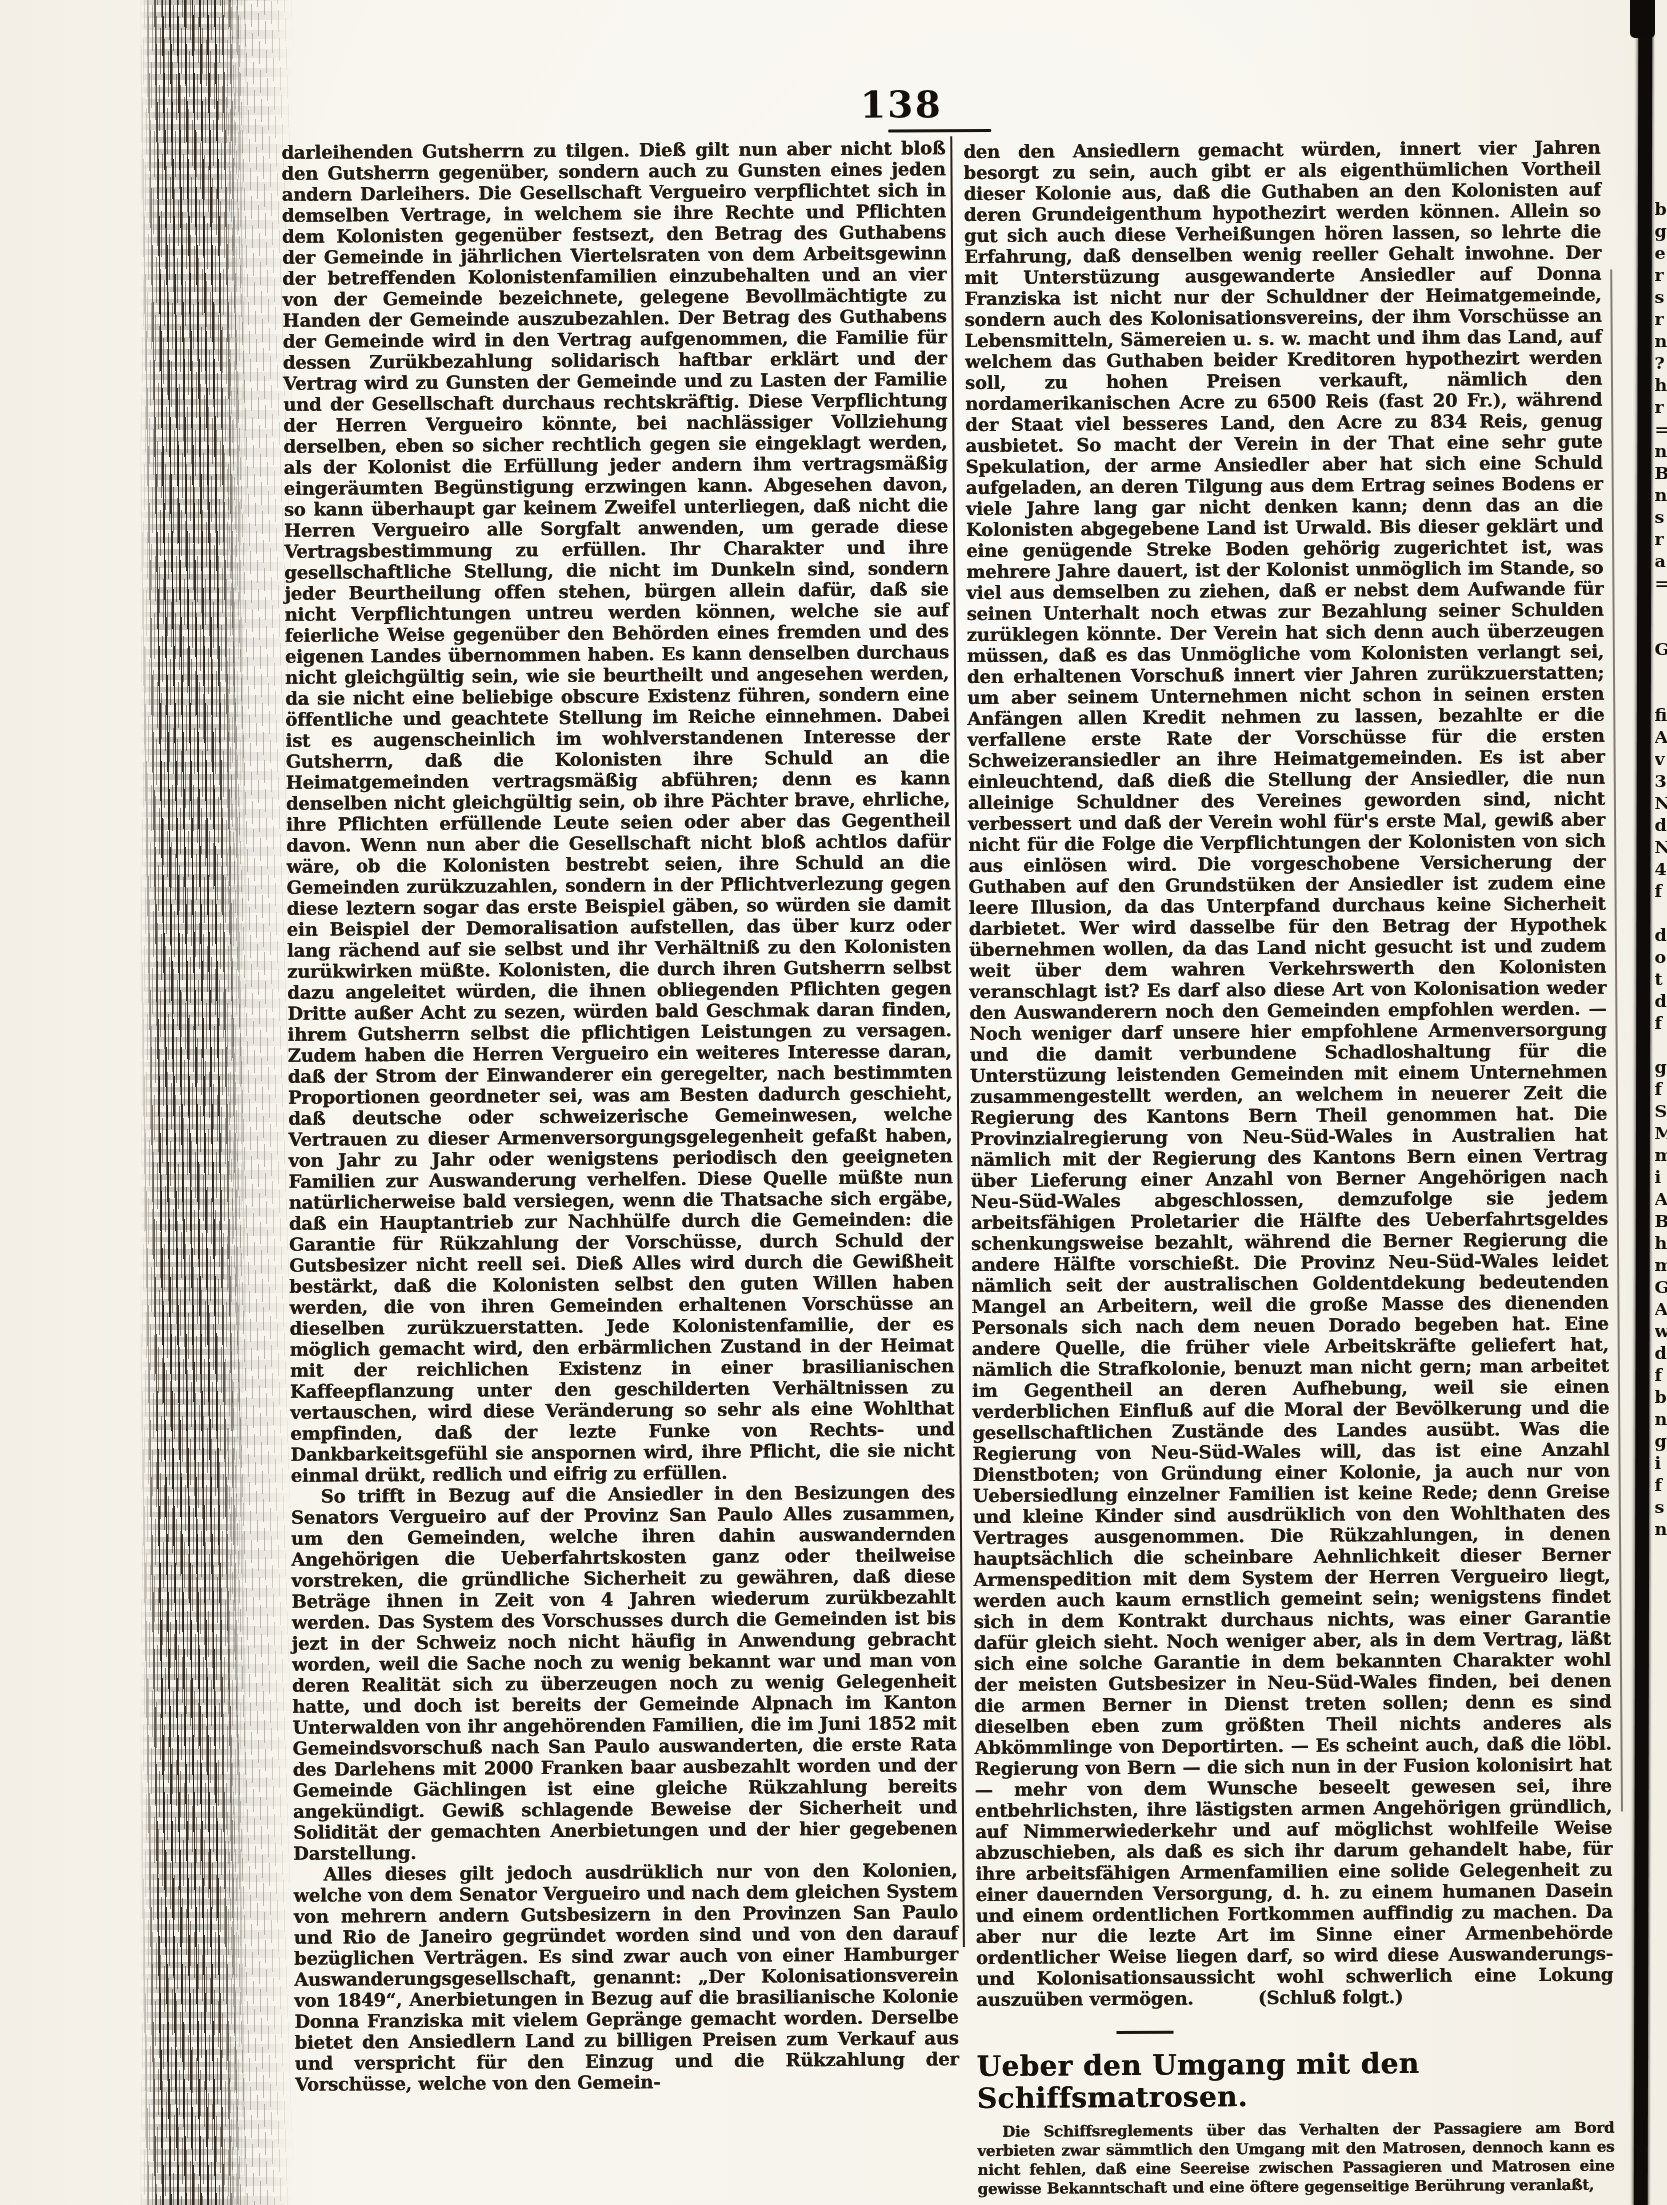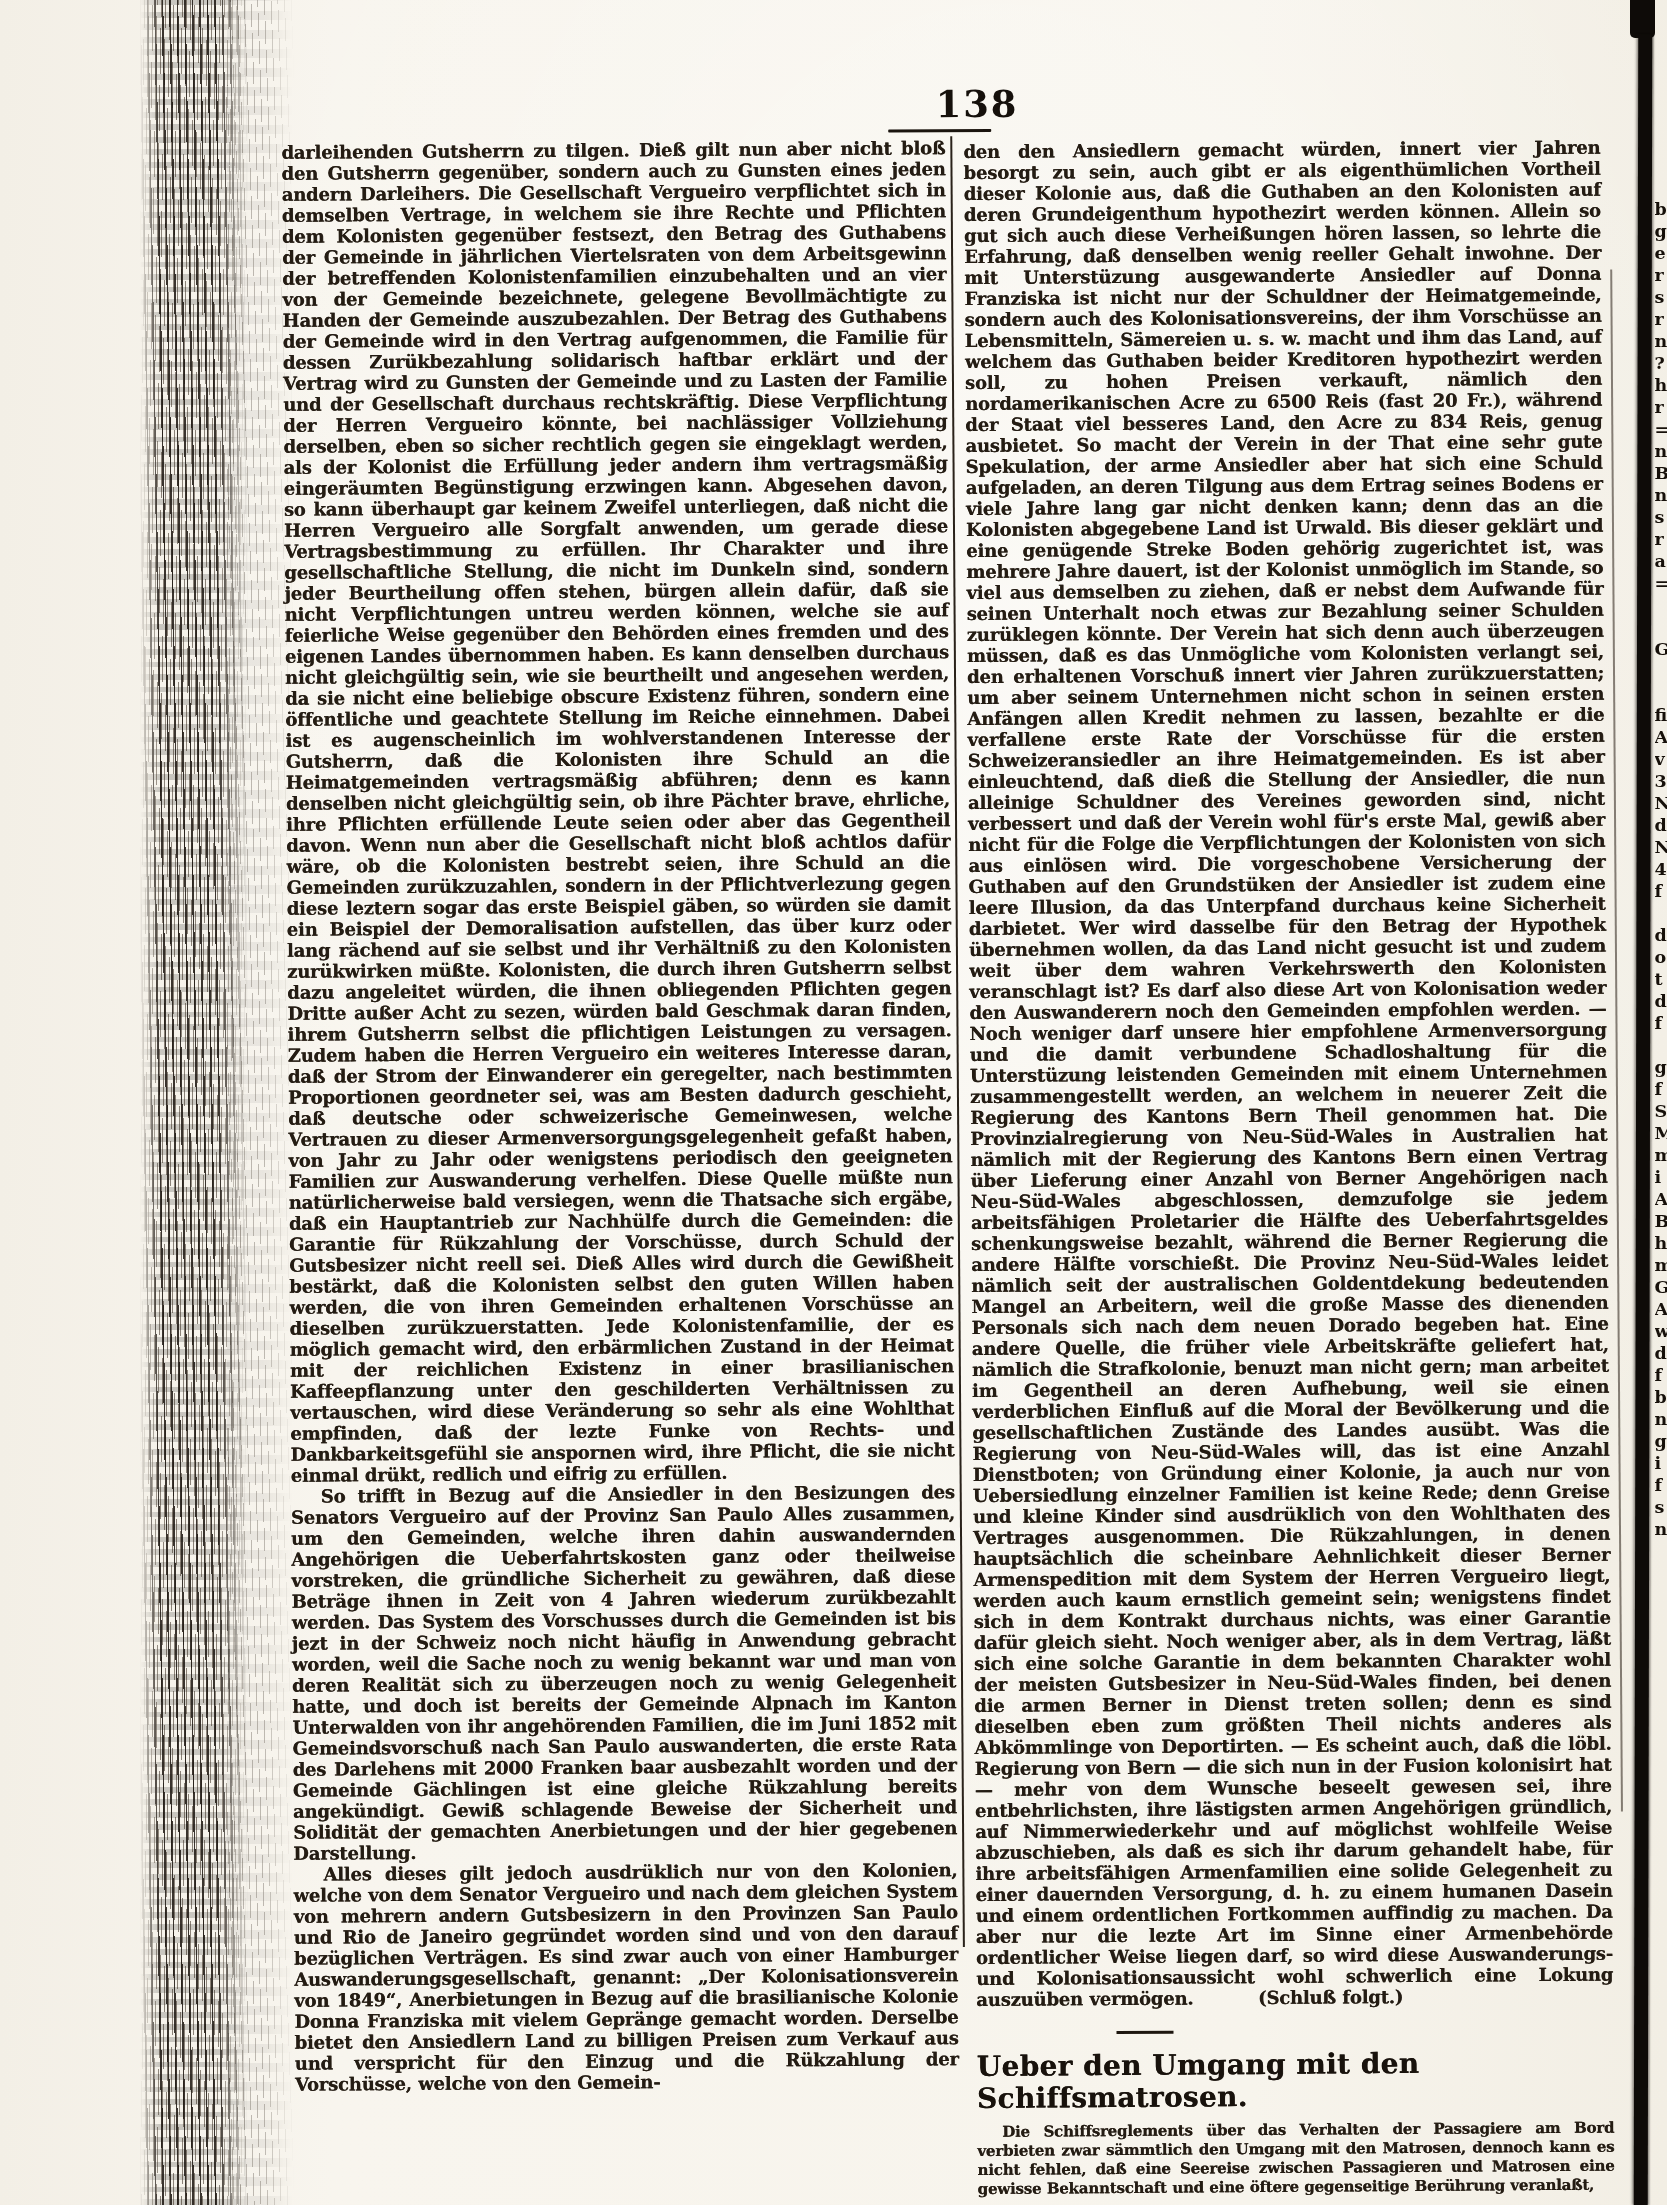--- a/index.html
+++ b/index.html
@@ -23,21 +23,21 @@
     mask-image:linear-gradient(90deg, rgba(0,0,0,0) 0%, #000 18%, #000 72%, rgba(0,0,0,0) 100%);
   }
   .edge-streaks2{position:absolute;left:227px;top:0;width:67px;height:2205px;opacity:.55;
     background:
       repeating-linear-gradient(88deg, rgba(35,25,15,0.5) 0px 0.8px, rgba(0,0,0,0) 0.8px 6.7px),
       repeating-linear-gradient(0deg, rgba(0,0,0,0.10) 0px 9.2px, rgba(0,0,0,0) 9.2px 19px);
     -webkit-mask-image:linear-gradient(90deg,#000 0%,#000 55%,rgba(0,0,0,0) 100%);
     mask-image:linear-gradient(90deg,#000 0%,#000 55%,rgba(0,0,0,0) 100%);
   }
   .sheet{position:absolute;inset:0;transform:rotate(-0.4deg);transform-origin:50% 50%;color:#221a12;}
-  .page-number-wrap{position:absolute;left:867px;top:83px;width:158px;text-align:right;}
+  .page-number-wrap{position:absolute;left:867px;top:83px;width:158px;text-align:left;}
   .page-number{font-size:37px;font-weight:bold;letter-spacing:1.7px;color:#15100b;}
   .page-number-rule{margin:3.3px auto 0 auto;width:103px;height:2.5px;background:#1a140e;border-radius:0.8px;}
   .col{position:absolute;top:138px;text-align:justify;
     font-weight:bold;color:#241c13;
     font-size:18px;line-height:21px;letter-spacing:-0.2px;word-spacing:0.4px;
     text-shadow:0.3px 0 0 rgba(30,22,14,0.85);
   }
   .col p{margin:0;padding:0;}
   .col p.ind{text-indent:30px;}
   .col-left{left:288px;width:664px;}

